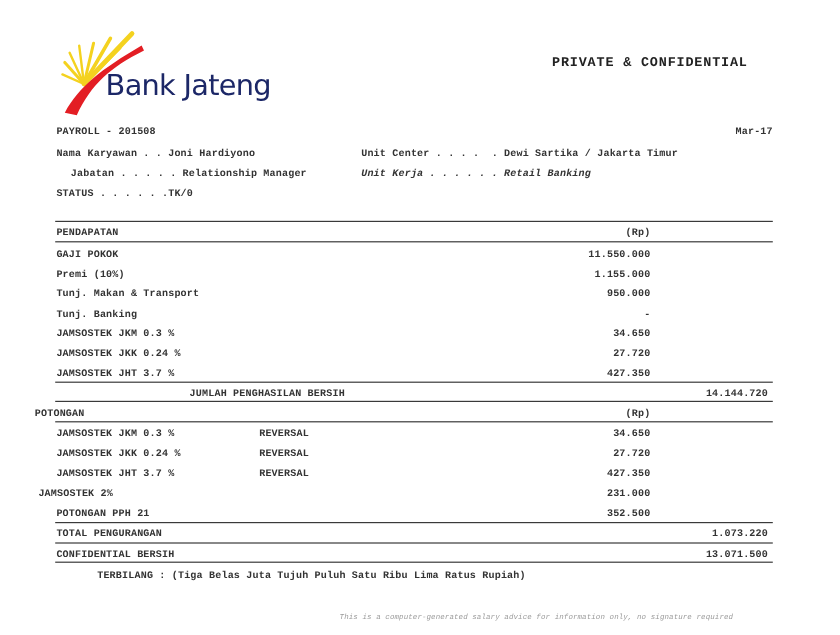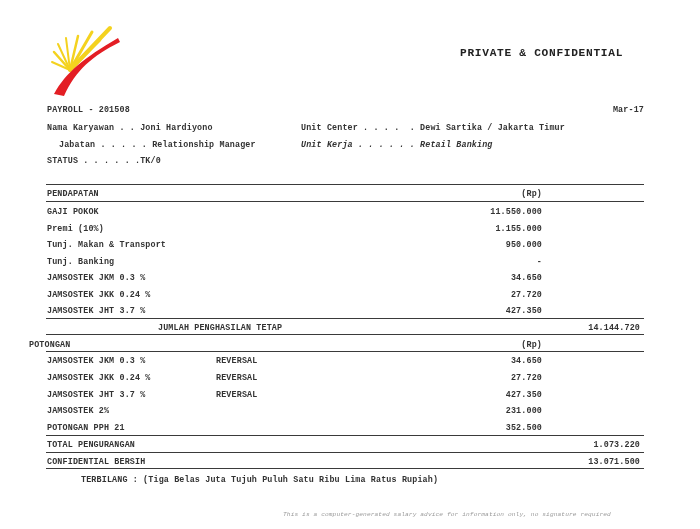--- a/index.html
+++ b/index.html
@@ -92,20 +92,21 @@
       <line x1="22" y1="48" x2="30" y2="14" stroke-width="2.5"></line>
       <line x1="22" y1="48" x2="6" y2="30" stroke-width="2.5"></line>
       <line x1="22" y1="48" x2="10" y2="22" stroke-width="2"></line>
       <line x1="22" y1="48" x2="18" y2="16" stroke-width="2"></line>
       <line x1="22" y1="48" x2="4" y2="40" stroke-width="2"></line>
       <line x1="22" y1="48" x2="52" y2="18" stroke-width="2.5"></line>
     </g>
 
     <path d="M6 72 C 18 50, 36 36, 70 16 L 72 20 C 44 34, 28 48, 16 74 Z" fill="#e31e24"></path>
   </svg>
+  <div class="logo-text">Bank Jateng</div>
 </div>
 
 <div class="abs confidential">PRIVATE &amp; CONFIDENTIAL</div>
 
 <div class="abs mono" style="left:47px;top:105px;">PAYROLL - 201508</div>
 <div class="abs mono" style="right:56px;top:105px;">Mar-17</div>
 
 <div class="abs mono" style="left:47px;top:123px;">Nama Karyawan . . Joni Hardiyono</div>
 <div class="abs mono" style="left:59px;top:140px;">Jabatan . . . . . Relationship Manager</div>
 <div class="abs mono" style="left:47px;top:156px;">STATUS . . . . . .TK/0</div>
@@ -135,42 +136,42 @@
   <div class="abs mono rp-col" style="top:273px;">34.650</div>
 
   <div class="abs mono" style="left:47px;top:290px;">JAMSOSTEK JKK 0.24 %</div>
   <div class="abs mono rp-col" style="top:290px;">27.720</div>
 
   <div class="abs mono" style="left:47px;top:306px;">JAMSOSTEK JHT 3.7 %</div>
   <div class="abs mono rp-col" style="top:306px;">427.350</div>
 </div>
 
 <div class="rule" style="top:318px;"></div>
-<div class="abs mono" style="left:158px;top:323px;">JUMLAH PENGHASILAN TETAP</div>
+<div class="abs mono" style="left:158px;top:323px;">JUMLAH PENGHASILAN BERSIH</div>
 <div class="abs mono total-col" style="top:323px;">14.144.720</div>
 <div class="rule" style="top:334px;"></div>
 
 <div class="abs mono" style="left:29px;top:340px;">POTONGAN</div>
 <div class="abs mono rp-col" style="top:340px;">(Rp)</div>
 <div class="rule" style="top:351px;"></div>
 
 <div>
   <div class="abs mono" style="left:47px;top:356px;">JAMSOSTEK JKM 0.3 %</div>
   <div class="abs mono reversal" style="top:356px;">REVERSAL</div>
   <div class="abs mono rp-col" style="top:356px;">34.650</div>
 
   <div class="abs mono" style="left:47px;top:373px;">JAMSOSTEK JKK 0.24 %</div>
   <div class="abs mono reversal" style="top:373px;">REVERSAL</div>
   <div class="abs mono rp-col" style="top:373px;">27.720</div>
 
   <div class="abs mono" style="left:47px;top:390px;">JAMSOSTEK JHT 3.7 %</div>
   <div class="abs mono reversal" style="top:390px;">REVERSAL</div>
   <div class="abs mono rp-col" style="top:390px;">427.350</div>
 
-  <div class="abs mono" style="left:47px;top:406px;">JAMSOSTEK 2%</div>
+  <div class="abs mono" style="left:32px;top:406px;">JAMSOSTEK 2%</div>
   <div class="abs mono rp-col" style="top:406px;">231.000</div>
 
   <div class="abs mono" style="left:47px;top:423px;">POTONGAN PPH 21</div>
   <div class="abs mono rp-col" style="top:423px;">352.500</div>
 </div>
 
 <div class="rule" style="top:435px;"></div>
 <div class="abs mono" style="left:47px;top:440px;">TOTAL PENGURANGAN</div>
 <div class="abs mono total-col" style="top:440px;">1.073.220</div>
 <div class="rule" style="top:452px;"></div>

